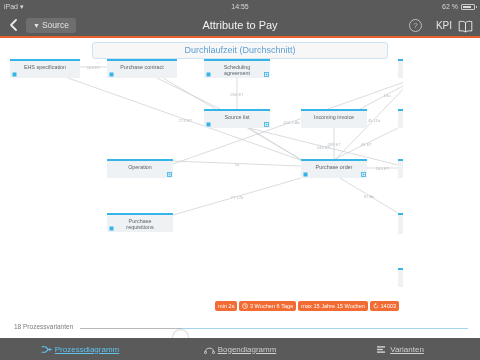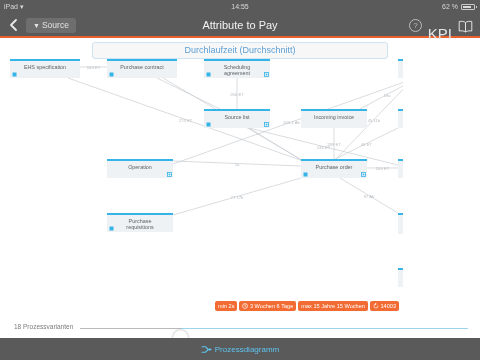--- a/index.html
+++ b/index.html
@@ -57,22 +57,22 @@
     line-height: 25px; text-align: center;
     color: #f2f2f2; font-size: 11px;
   }
   .nav-help {
     position: absolute; right: 58px; top: 6px;
     width: 13px; height: 13px; border: 1px solid #bdbdbd; border-radius: 50%;
     color: #bdbdbd; font-size: 8px; line-height: 11px; text-align: center;
     cursor: pointer;
   }
   .nav-kpi {
-    position: absolute; right: 28px; top: 14px;
-    color: #e6e6e6; font-size: 15px; line-height: 13px; cursor: pointer;
+    position: absolute; right: 28px; top: 6px;
+    color: #e6e6e6; font-size: 10px; line-height: 13px; cursor: pointer;
   }
   .nav-book {
     position: absolute; right: 7px; top: 6px;
     width: 15px; height: 13px; cursor: pointer;
   }
 
   
   .canvas {
     position: absolute; top: 40px; left: 0; width: 403px; height: 278px;
     background: #ffffff; overflow: hidden;
@@ -153,21 +153,21 @@
   }
 
   
   .tabbar {
     position: absolute; top: 338px; left: 0; width: 480px; height: 22px;
     background: #5a5a5a;
     display: flex;
   }
   .tab {
     flex: 1; display: flex; align-items: center; justify-content: center;
-    gap: 3px; color: #cfcfcf; font-size: 8px; cursor: pointer;
+    gap: 3px; color: #cfcfcf; font-size: 8px; cursor: pointer; text-decoration: underline;
   }
   .tab.active { color: #5fc4f0; }
   .tab svg { display: block; }
 </style>
 </head>
 <body>
 
 <div id="app">
 
   <div class="statusbar">
@@ -410,15 +410,35 @@
       <div class="tab active">
         <span>
           <svg width="11" height="9" viewBox="0 0 12 10">
             <polyline points="1,2 5,2 8,5 11,5" fill="none" stroke="#5fc4f0" stroke-width="1.2" stroke-linecap="round" stroke-linejoin="round"></polyline>
             <polyline points="1,8 5,8 8,5" fill="none" stroke="#5fc4f0" stroke-width="1.2" stroke-linecap="round" stroke-linejoin="round"></polyline>
             <polygon points="9,3.2 12,5 9,6.8" fill="#5fc4f0"></polygon>
           </svg>
         </span>
         <span>Prozessdiagramm</span>
       </div>
+      <div class="tab">
+        <span>
+          <svg width="11" height="9" viewBox="0 0 12 10">
+            <path d="M1.5,8 A4.5,4.5 0 0 1 10.5,8" fill="none" stroke="#cfcfcf" stroke-width="1.1"></path>
+            <circle cx="1.5" cy="8.3" r="1.2" fill="none" stroke="#cfcfcf" stroke-width="1.1"></circle>
+            <circle cx="10.5" cy="8.3" r="1.2" fill="none" stroke="#cfcfcf" stroke-width="1.1"></circle>
+          </svg>
+        </span>
+        <span>Bogendiagramm</span>
+      </div>
+      <div class="tab">
+        <span>
+          <svg width="11" height="9" viewBox="0 0 12 10">
+            <rect x="1" y="1.3" width="9" height="1.6" fill="#cfcfcf"></rect>
+            <rect x="1" y="4.2" width="6.5" height="1.6" fill="#cfcfcf"></rect>
+            <rect x="1" y="7.1" width="9" height="1.6" fill="#cfcfcf"></rect>
+          </svg>
+        </span>
+        <span>Varianten</span>
+      </div>
     </div>
 
 </div>
 
 </body></html>

